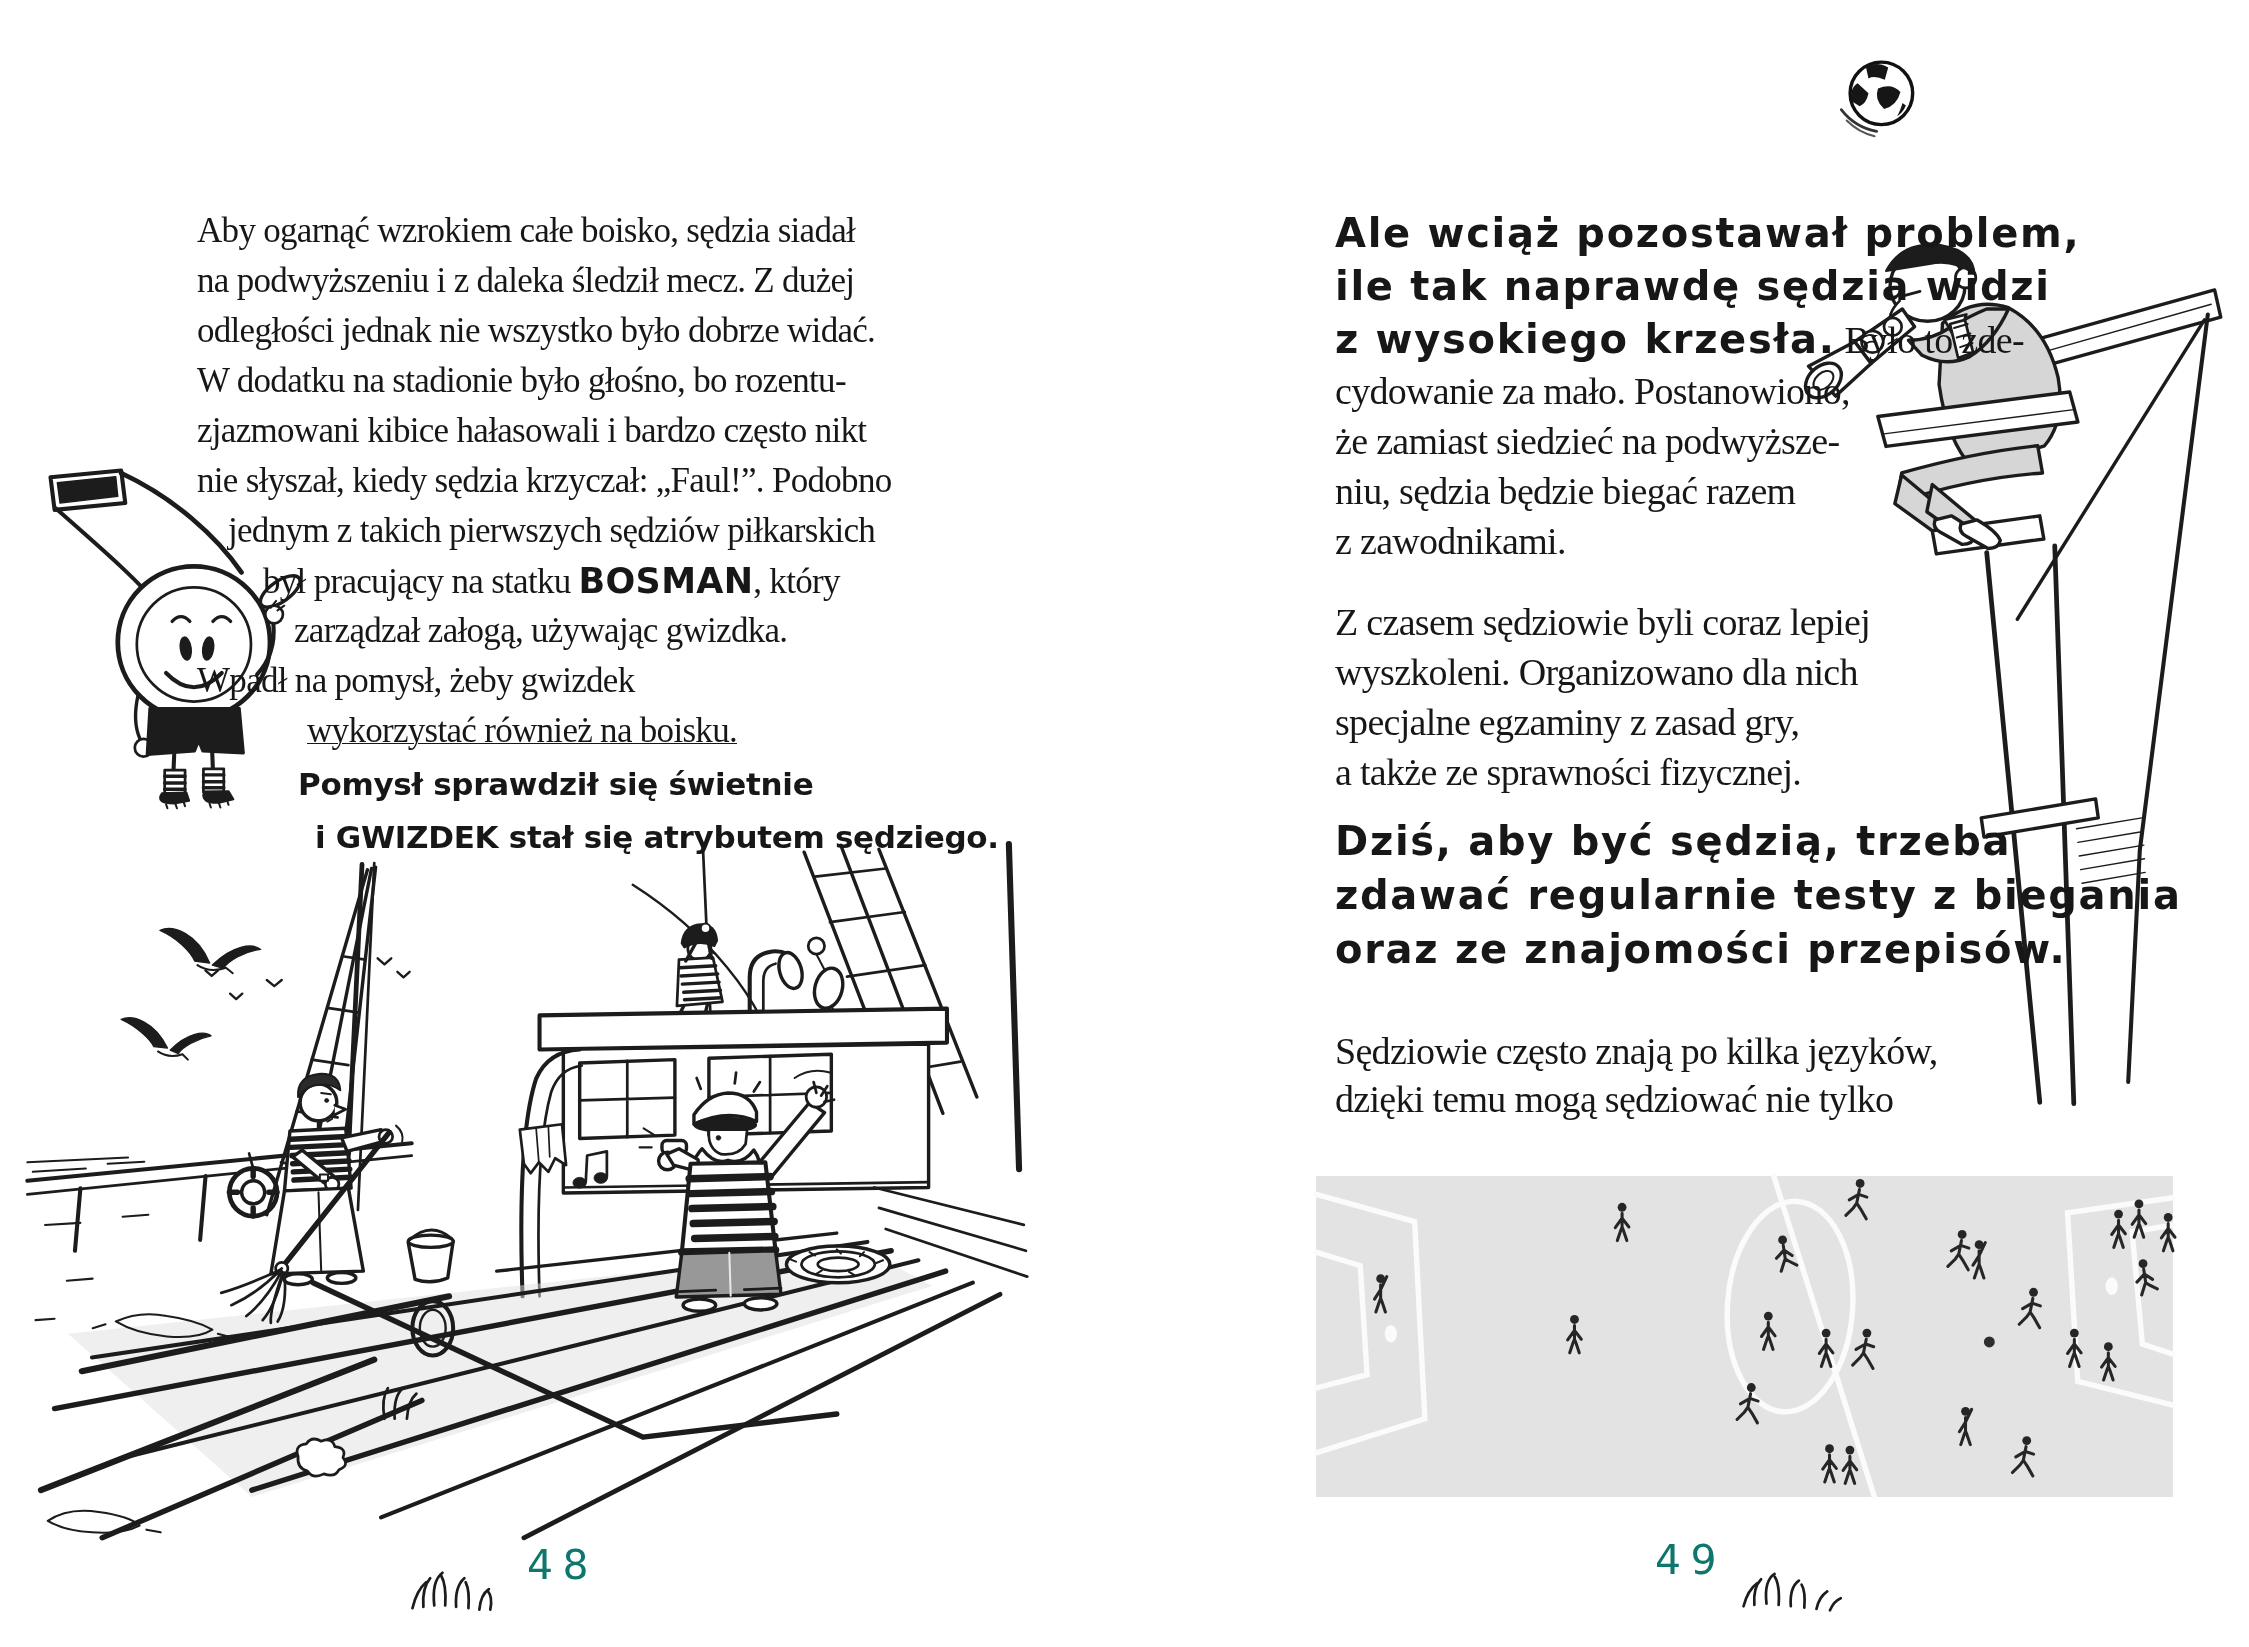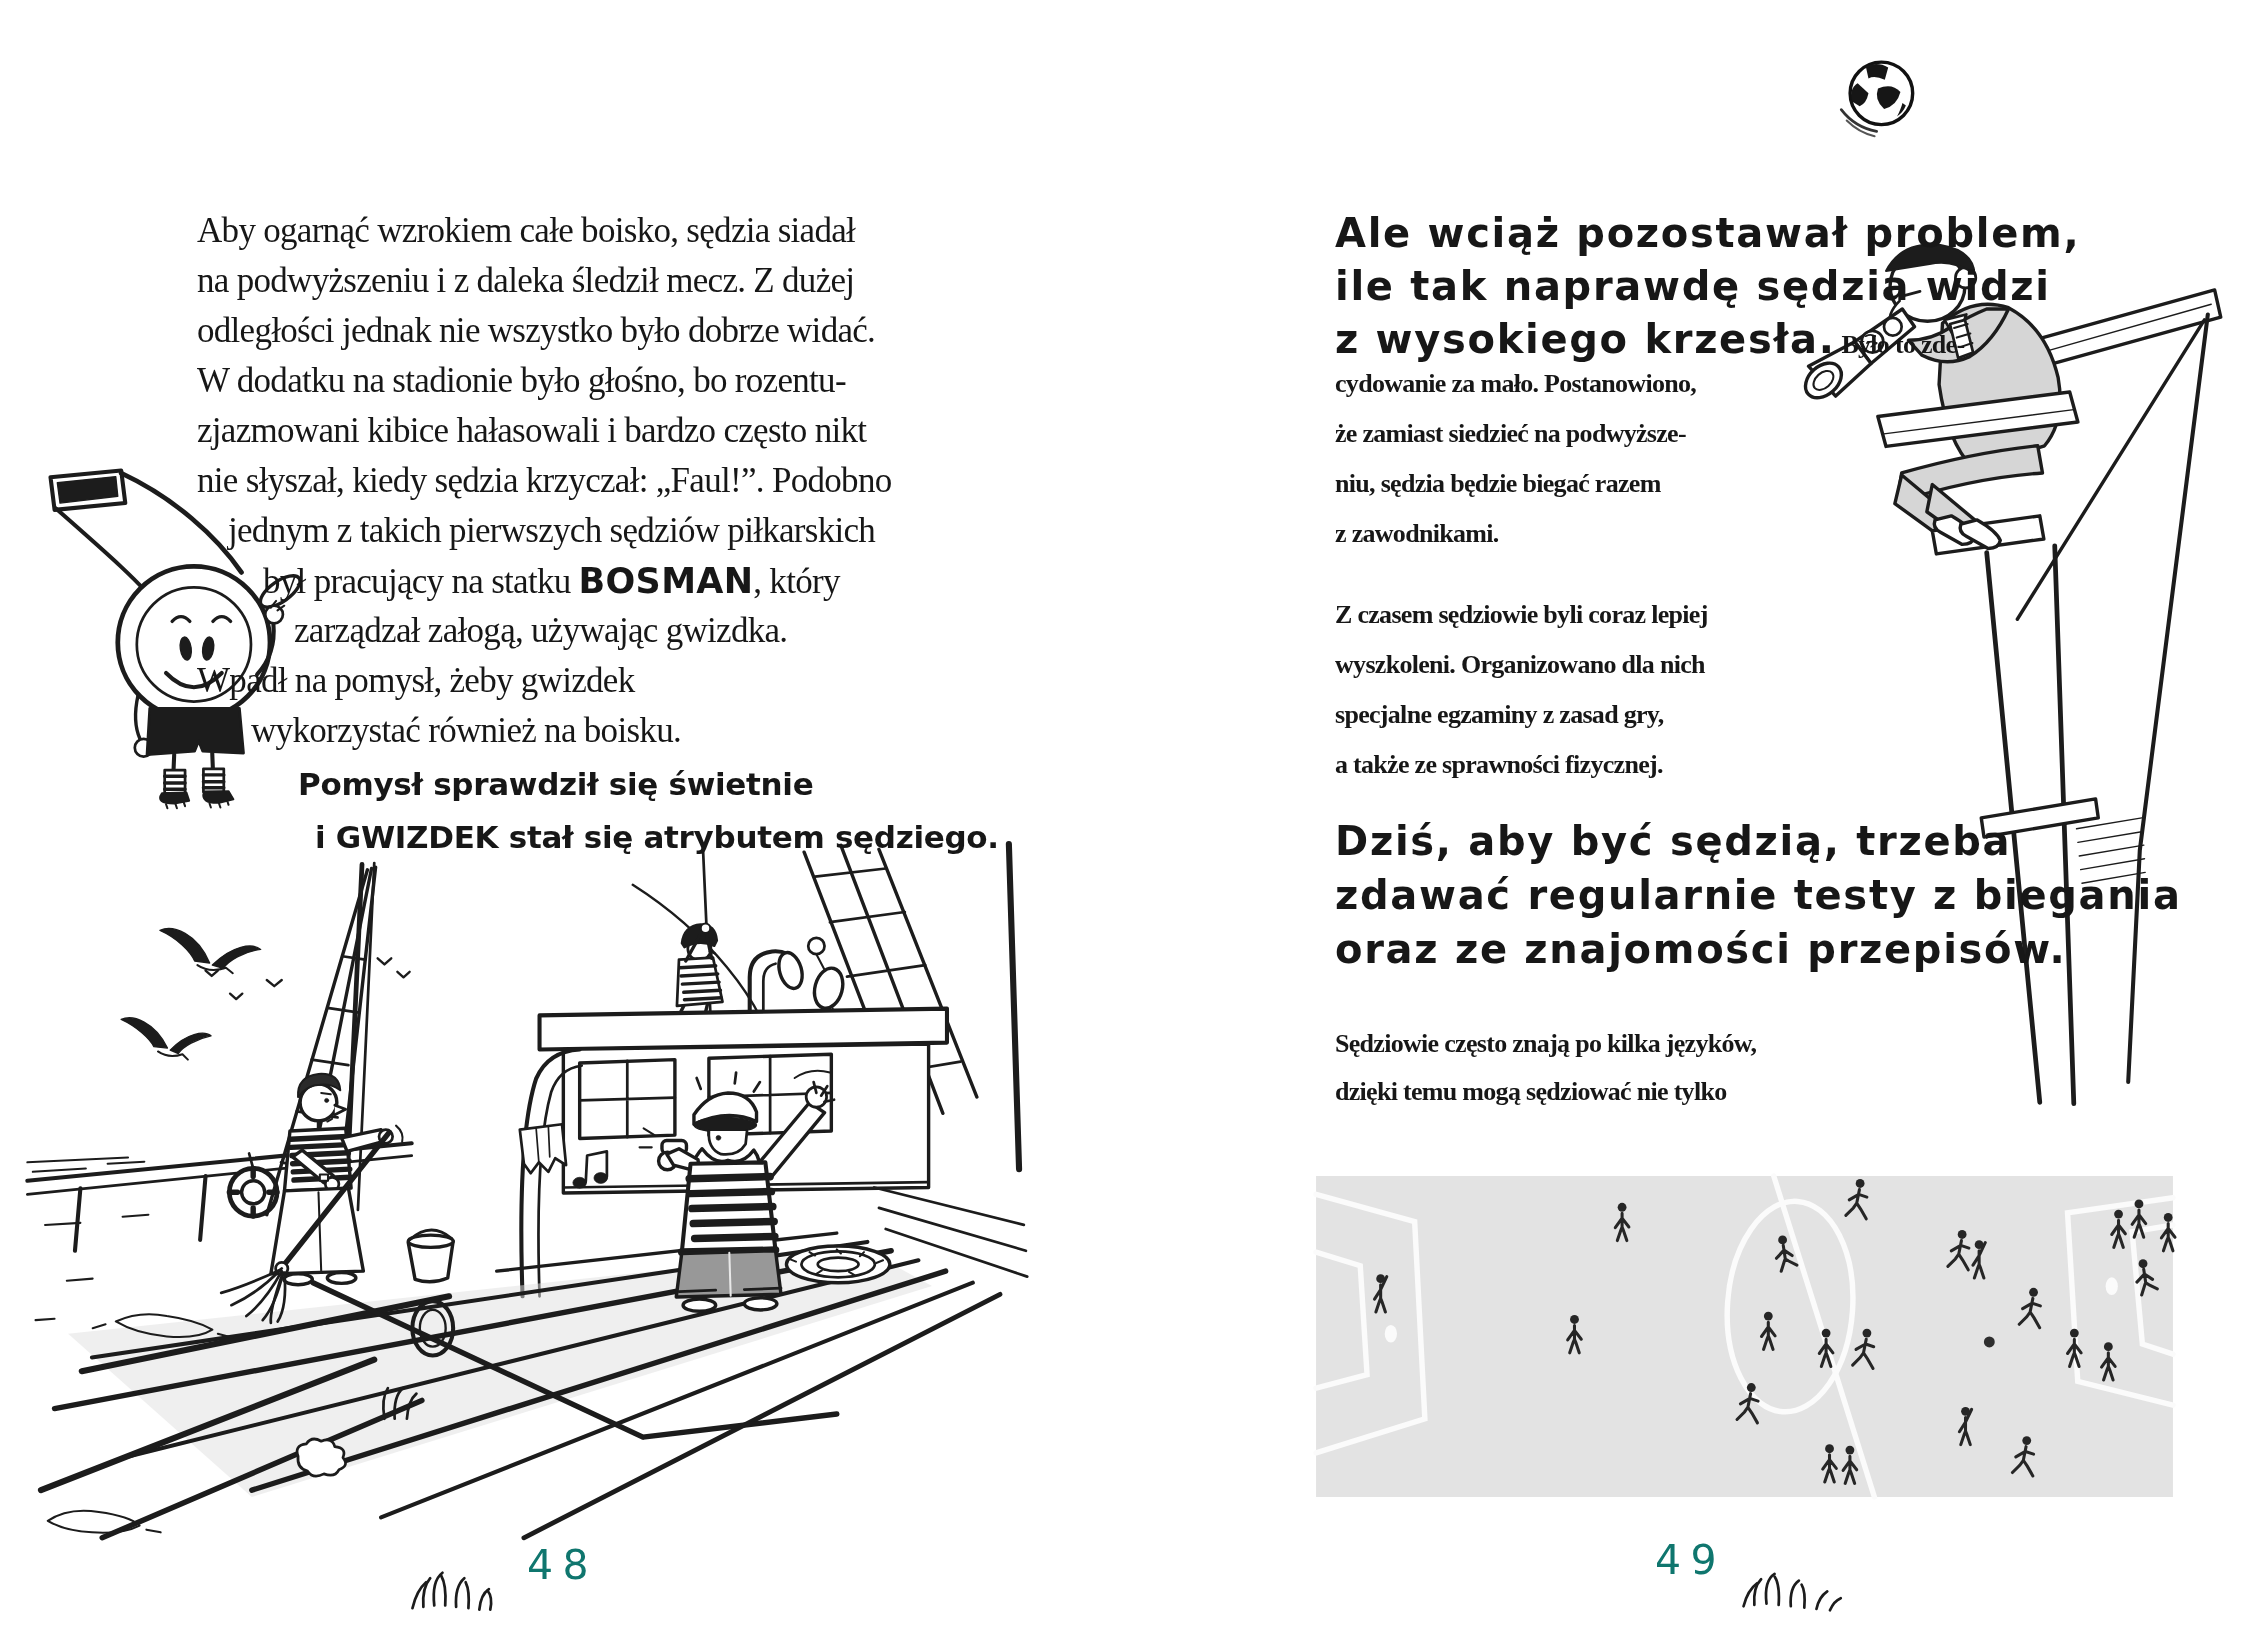--- a/index.html
+++ b/index.html
@@ -2,21 +2,21 @@
 <html style="font-size:11px"><head>
 <meta charset="utf-8">
 <style>
   html,body{margin:0;padding:0;background:#ffffff;}
   #spread{position:relative;width:2250px;height:1647px;background:#ffffff;overflow:hidden;
           font-family:"Liberation Serif",serif;color:#171717;}
   svg{position:absolute;overflow:visible;}
   .ln{white-space:pre;display:block;}
   
   .sl{font-family:"Liberation Serif",serif;font-size:35px;letter-spacing:-0.7px;}
-  .sr{font-family:"Liberation Serif",serif;font-size:26px;letter-spacing:-0.7px;font-weight:bold;}
+  .sr{font-family:"Liberation Serif",serif;font-size:38px;letter-spacing:-0.7px;}
   
   .hs{font-family:"DejaVu Sans",sans-serif;font-weight:700;font-size:31px;letter-spacing:-0.3px;}
   .hb{font-family:"DejaVu Sans",sans-serif;font-weight:700;font-size:35px;letter-spacing:0.3px;}
   .hl{font-family:"DejaVu Sans",sans-serif;font-weight:700;font-size:40px;letter-spacing:1.7px;}
   .col{position:absolute;z-index:3;}
   .r73{height:50px;} .r78{height:53px;} .r71{height:48px;} .r80{height:54px;}
   .pagenum{position:absolute;z-index:3;font-family:"DejaVu Sans",sans-serif;font-weight:400;
            font-size:41px;letter-spacing:9.5px;color:#0f766e;}
 </style>
 </head>
@@ -28,21 +28,21 @@
     <div class="ln r73"><span class="sl">Aby ogarnąć wzrokiem całe boisko, sędzia siadał</span></div>
     <div class="ln r73"><span class="sl">na podwyższeniu i z daleka śledził mecz. Z dużej</span></div>
     <div class="ln r73"><span class="sl">odległości jednak nie wszystko było dobrze widać.</span></div>
     <div class="ln r73"><span class="sl">W dodatku na stadionie było głośno, bo rozentu-</span></div>
     <div class="ln r73"><span class="sl">zjazmowani kibice hałasowali i bardzo często nikt</span></div>
     <div class="ln r73"><span class="sl">nie słyszał, kiedy sędzia krzyczał: „Faul!”. Podobno</span></div>
     <div class="ln r73" style="margin-left:31px;"><span class="sl">jednym z takich pierwszych sędziów piłkarskich</span></div>
     <div class="ln r73" style="margin-left:66px;"><span class="sl">był pracujący na statku </span><span class="hb">BOSMAN</span><span class="sl">, który</span></div>
     <div class="ln r73" style="margin-left:97px;"><span class="sl">zarządzał załogą, używając gwizdka.</span></div>
     <div class="ln r73" style=""><span class="sl">Wpadł na pomysł, żeby gwizdek</span></div>
-    <div class="ln r73" style="margin-left:54px;"><span class="sl">wykorzystać również na boisku.</span></div>
+    <div class="ln r73" style="margin-left:110px;text-decoration:underline;"><span class="sl">wykorzystać również na boisku.</span></div>
     <div class="ln r78" style="margin-left:101px;padding-top:5.4px;"><span class="hs">Pomysł sprawdził się świetnie</span></div>
     <div class="ln r78" style="margin-left:118px;"><span class="hs">i GWIZDEK stał się atrybutem sędziego.</span></div>
   </div>
 
   <div class="col" style="left:1335px;top:210px;">
     <div class="ln r78"><span class="hl">Ale wciąż pozostawał problem,</span></div>
     <div class="ln r78"><span class="hl">ile tak naprawdę sędzia widzi</span></div>
     <div class="ln r78"><span class="hl">z wysokiego krzesła.</span><span class="sr"> Było to zde-</span></div>
     <div class="ln r73"><span class="sr">cydowanie za mało. Postanowiono,</span></div>
     <div class="ln r73"><span class="sr">że zamiast siedzieć na podwyższe-</span></div>

